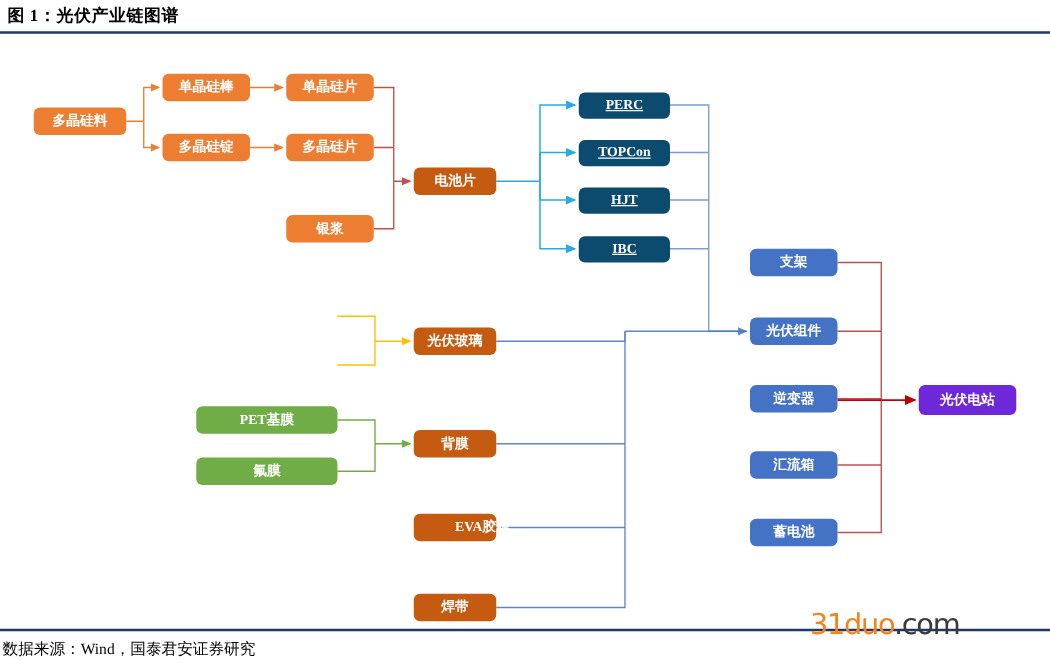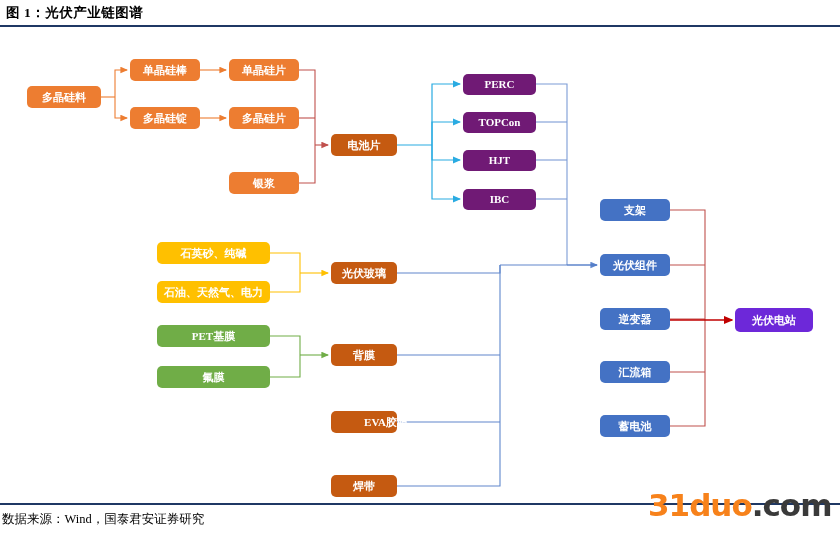--- a/index.html
+++ b/index.html
@@ -23,21 +23,21 @@
     position:absolute;left:0;top:503px;width:840px;height:1.5px;
     background:#1f3864;
   }
   #source-note{
     position:absolute;left:2px;top:511px;
     font-size:12.5px;white-space:nowrap;
   }
   #watermark{
     position:absolute;left:648px;top:487px;
     font-family:"DejaVu Sans","Liberation Sans",sans-serif;
-    font-size:31px;font-weight:bold;letter-spacing:-1px;
+    font-size:23px;font-weight:normal;letter-spacing:-1px;
     white-space:nowrap;
   }
   #watermark .wm-a{color:#f7821b;}
   #watermark .wm-b{color:#3a3a3a;}
 
   
   #chart-canvas{
     position:absolute;left:0;top:27px;width:840px;height:476px;
   }
   #svg-connectors{position:absolute;left:0;top:0;width:840px;height:476px;}
@@ -53,21 +53,21 @@
     font-size:11px;
     text-align:center;
     line-height:1;
     box-sizing:border-box;
     white-space:nowrap;
   }
   .n-orange      {background:#ED7D31;}
   .n-darkorange  {background:#C55A11;}
   .n-yellow      {background:#FFC000;}
   .n-green       {background:#70AD47;}
-  .n-bluelight   {background:#701a75;}
+  .n-bluelight   {background:#0c4a6e;text-decoration:underline;}
   .n-blue        {background:#4472C4;}
   .n-red         {background:#6d28d9;}
   .lat{font-family:"Liberation Serif","DejaVu Serif",serif;}
 </style>
 </head>
 <body>
 
 <div id="figure-title">图 1：光伏产业链图谱</div>
 <div id="header-rule"></div>
 
@@ -166,22 +166,20 @@
   <div class="node n-orange" style="left:229px;top:32px;width:70px;height:22px;">单晶硅片</div>
   <div class="node n-orange" style="left:229px;top:80px;width:70px;height:22px;">多晶硅片</div>
   <div class="node n-orange" style="left:229px;top:145px;width:70px;height:22px;">银浆</div>
   <div class="node n-darkorange" style="left:331px;top:107px;width:66px;height:22px;">电池片</div>
 
   <div class="node n-bluelight lat" style="left:463px;top:47px;width:73px;height:21px;">PERC</div>
   <div class="node n-bluelight lat" style="left:463px;top:85px;width:73px;height:21px;">TOPCon</div>
   <div class="node n-bluelight lat" style="left:463px;top:123px;width:73px;height:21px;">HJT</div>
   <div class="node n-bluelight lat" style="left:463px;top:162px;width:73px;height:21px;">IBC</div>
 
-  <div class="node n-yellow" style="left:157px;top:215px;width:113px;height:22px;">石英砂、纯碱</div>
-  <div class="node n-yellow" style="left:157px;top:254px;width:113px;height:22px;">石油、天然气、电力</div>
   <div class="node n-darkorange" style="left:331px;top:235px;width:66px;height:22px;">光伏玻璃</div>
 
   <div class="node n-green" style="left:157px;top:298px;width:113px;height:22px;">PET基膜</div>
   <div class="node n-green" style="left:157px;top:339px;width:113px;height:22px;">氟膜</div>
   <div class="node n-darkorange" style="left:331px;top:317px;width:66px;height:22px;">背膜</div>
   <div class="node n-darkorange" style="left:331px;top:384px;width:66px;height:22px;padding-left:44px;">EVA胶膜</div>
   <div class="node n-darkorange" style="left:331px;top:448px;width:66px;height:22px;">焊带</div>
 
   <div class="node n-blue" style="left:600px;top:172px;width:70px;height:22px;">支架</div>
   <div class="node n-blue" style="left:600px;top:227px;width:70px;height:22px;">光伏组件</div>

